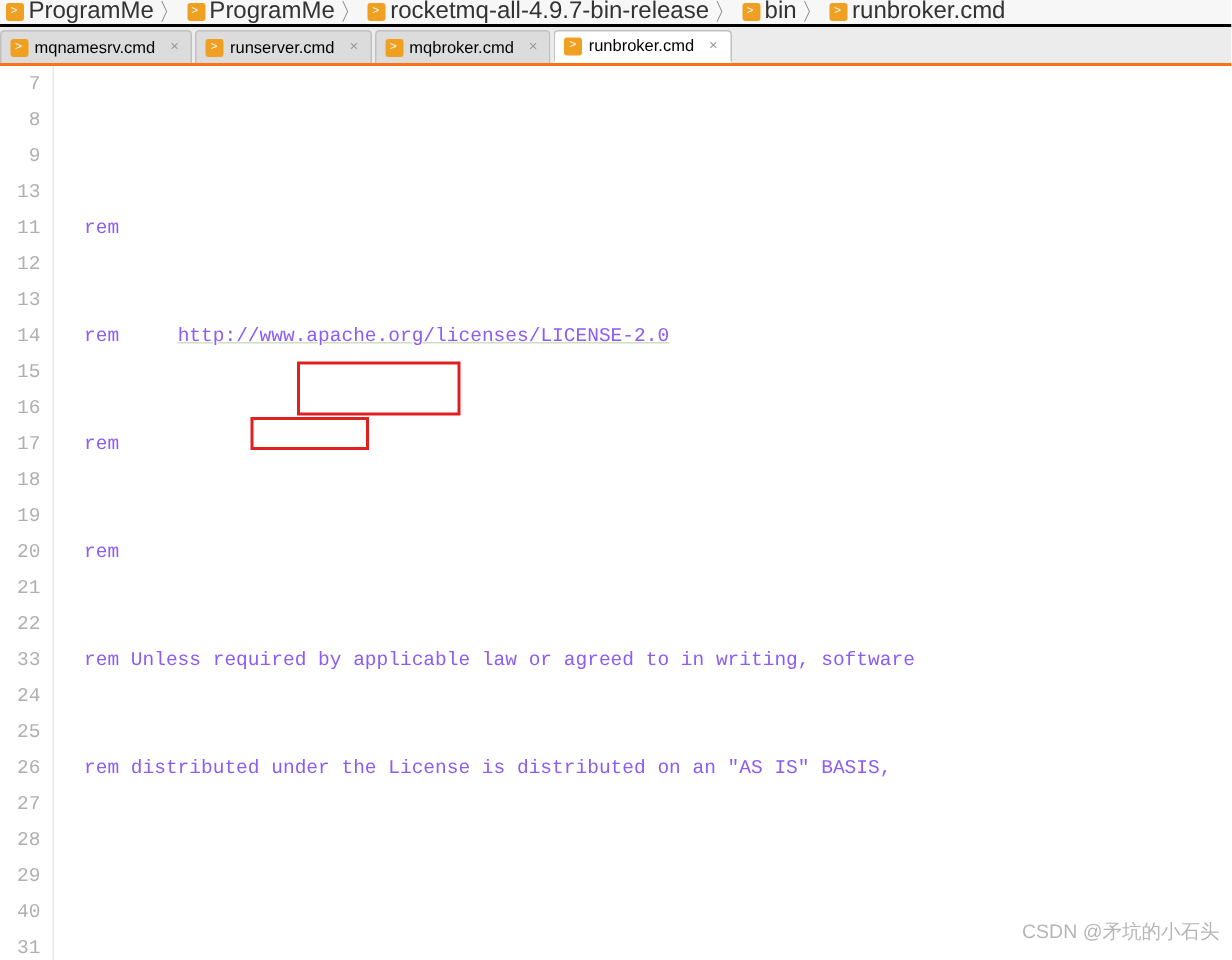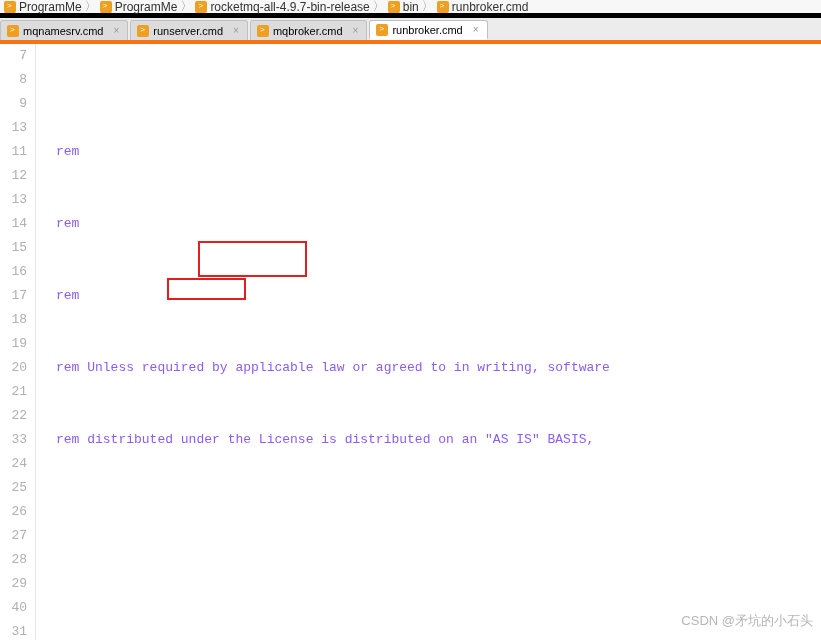--- a/index.html
+++ b/index.html
@@ -9,22 +9,22 @@
       background: #ffffff;
       overflow: hidden;
       width: 821px;
       height: 640px;
     }
     .breadcrumb {
       display: flex;
       align-items: center;
       padding: 2px 4px;
       background: #f7f7f7;
-      border-bottom: 5px solid #000000;
-      font-size: 12px;
+      border-bottom: 2px solid #000000;
+      font-size: 16px;
       height: 18px;
     }
     .breadcrumb-item {
       display: flex;
       align-items: center;
       gap: 3px;
       color: #333;
     }
     .breadcrumb-sep {
       margin: 0 3px;
@@ -42,21 +42,21 @@
       content: ">";
       position: absolute;
       color: #fff;
       font-size: 8px;
       left: 3px;
       top: 0;
     }
     .tabs {
       display: flex;
       background: #ececec;
-      border-bottom: 4px solid #f97316;
+      border-bottom: 2px solid #f97316;
       height: 26px;
       padding-top: 2px;
     }
     .tab {
       display: flex;
       align-items: center;
       gap: 4px;
       padding: 3px 8px 3px 6px;
       background: #dcdcdc;
       border: 1px solid #c0c0c0;
@@ -201,20 +201,21 @@
     <div class="line">28</div>
     <div class="line">29</div>
     <div class="line">40</div>
     <div class="line">31</div>
 
   </div>
   <div class="code">
     <div class="red-box box1"></div>
     <div class="red-box box2"></div>
     <div class="line"><span class="comment">rem</span></div>
+    <div class="line"><span class="comment">rem     </span><span class="comment u">http://www.apache.org/licenses/LICENSE-2.0</span></div>
     <div class="line"><span class="comment">rem</span></div>
     <div class="line"><span class="comment">rem</span></div>
     <div class="line"><span class="comment">rem Unless required by applicable law or agreed to in writing, software</span></div>
     <div class="line"><span class="comment">rem distributed under the License is distributed on an "AS IS" BASIS,</span></div>
     
     
     
     
     
     

